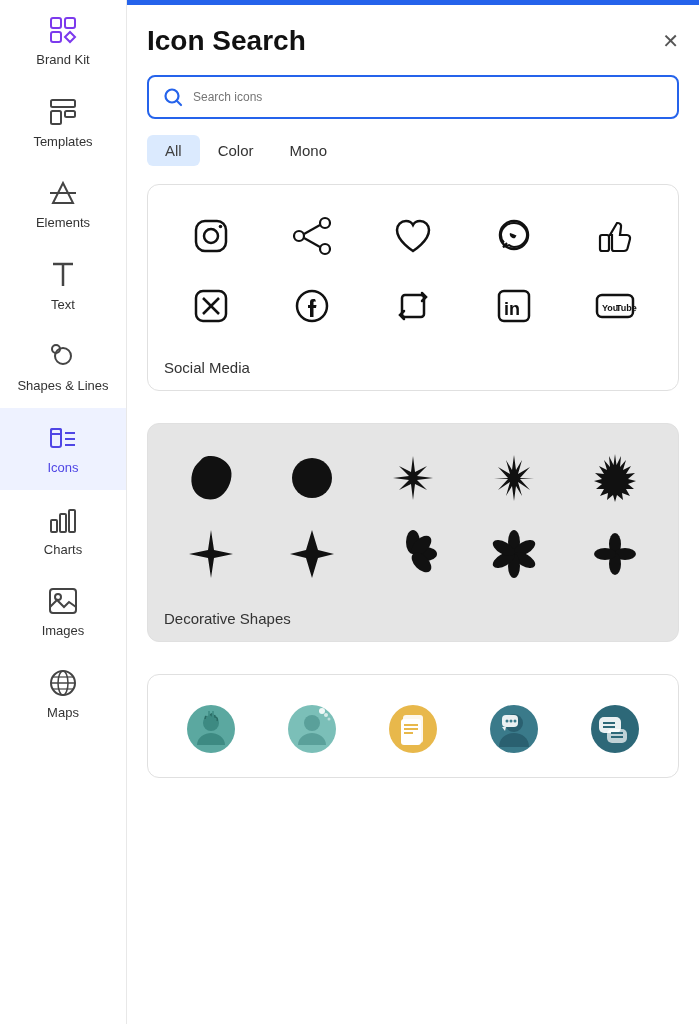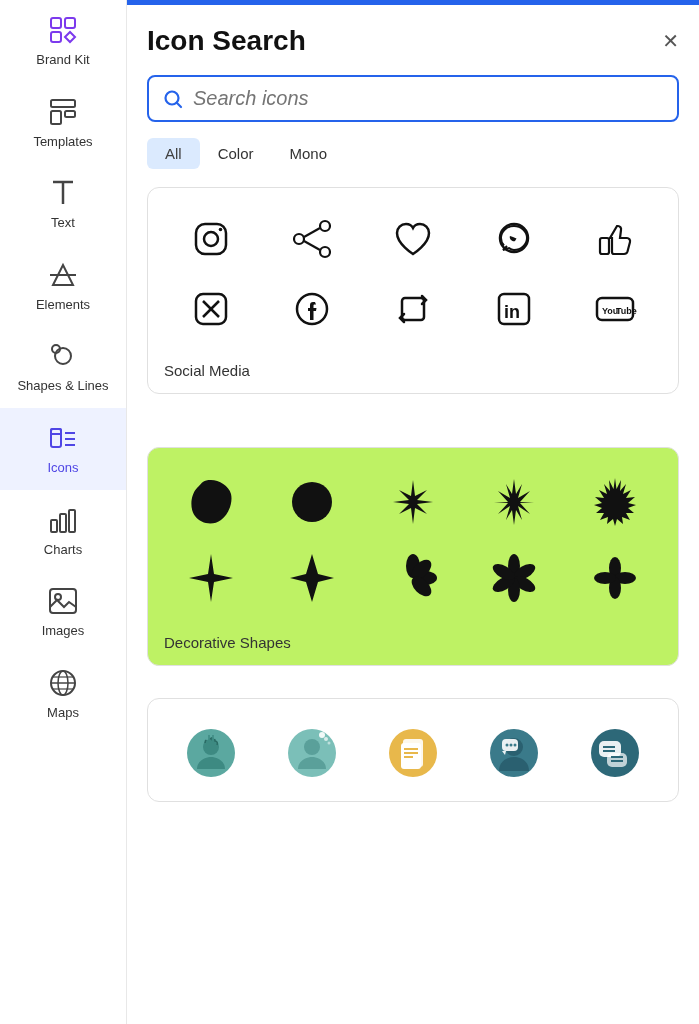--- a/index.html
+++ b/index.html
@@ -118,25 +118,24 @@
       border-radius: 8px;
       padding: 10px 14px;
       gap: 10px;
       margin-bottom: 16px;
       background: #fff;
     }
 
     .search-box input {
       border: none;
       outline: none;
-      font-size: 20px;
+      font-size: 12px;
       color: #888;
       width: 100%;
       background: transparent;
-      font-style: italic;
     }
 
     .search-icon-svg {
       color: #2563eb;
       flex-shrink: 0;
     }
 
     
     .filter-tabs {
       display: flex;
@@ -172,22 +171,21 @@
     }
 
     .icon-section {
       border: 1.5px solid #e0e0e0;
       border-radius: 12px;
       overflow: hidden;
       background: #fff;
     }
 
     .icon-section.gray-bg {
-      background: #bef264;
-      margin-top: 21px;
+      background: #e5e5e5;
     }
 
     .icon-grid {
       display: grid;
       grid-template-columns: repeat(5, 1fr);
       gap: 0;
       padding: 16px 12px 10px 12px;
     }
 
     .icon-cell {
@@ -253,36 +251,36 @@
         <rect x="2" y="2" width="24" height="7" rx="1.5" fill="none" stroke="#444" stroke-width="2"></rect>
         <rect x="2" y="13" width="10" height="13" rx="1.5" fill="none" stroke="#444" stroke-width="2"></rect>
         <rect x="16" y="13" width="10" height="6" rx="1.5" fill="none" stroke="#444" stroke-width="2"></rect>
       </svg>
     </div>
     <span class="label">Templates</span>
   </div>
 
   <div class="sidebar-item">
     <div class="icon-wrap">
+      <svg width="30" height="30" viewBox="0 0 30 30" fill="none">
+        <path d="M5 25 L15 5 L25 25 Z" fill="none" stroke="#444" stroke-width="2"></path>
+        <line x1="2" y1="15" x2="28" y2="15" stroke="#444" stroke-width="2"></line>
+      </svg>
+    </div>
+    <span class="label">Elements</span>
+  </div>
+
+  <div class="sidebar-item">
+    <div class="icon-wrap">
       <svg width="24" height="30" viewBox="0 0 24 30" fill="none">
         <line x1="12" y1="4" x2="12" y2="26" stroke="#444" stroke-width="2.5"></line>
         <line x1="2" y1="4" x2="22" y2="4" stroke="#444" stroke-width="2.5"></line>
       </svg>
     </div>
     <span class="label">Text</span>
-  </div>
-
-  <div class="sidebar-item">
-    <div class="icon-wrap">
-      <svg width="30" height="30" viewBox="0 0 30 30" fill="none">
-        <path d="M5 25 L15 5 L25 25 Z" fill="none" stroke="#444" stroke-width="2"></path>
-        <line x1="2" y1="15" x2="28" y2="15" stroke="#444" stroke-width="2"></line>
-      </svg>
-    </div>
-    <span class="label">Elements</span>
   </div>
 
   <div class="sidebar-item">
     <div class="icon-wrap">
       <svg width="30" height="30" viewBox="0 0 30 30" fill="none">
         <circle cx="15" cy="15" r="8" fill="none" stroke="#444" stroke-width="2"></circle>
         <circle cx="8" cy="8" r="4" fill="none" stroke="#444" stroke-width="2"></circle>
       </svg>
     </div>
     <span class="label">Shapes &amp; Lines</span>

